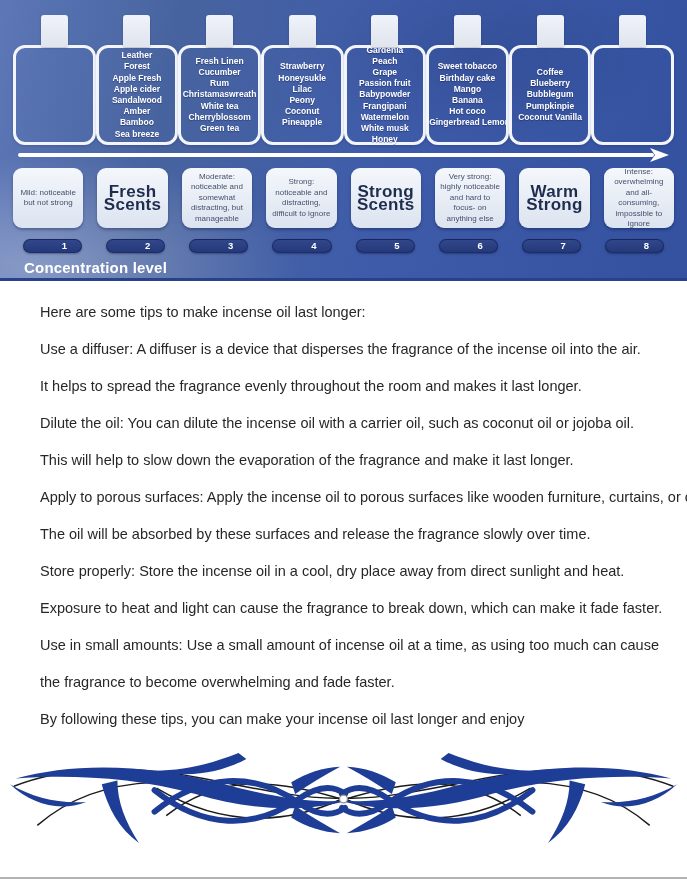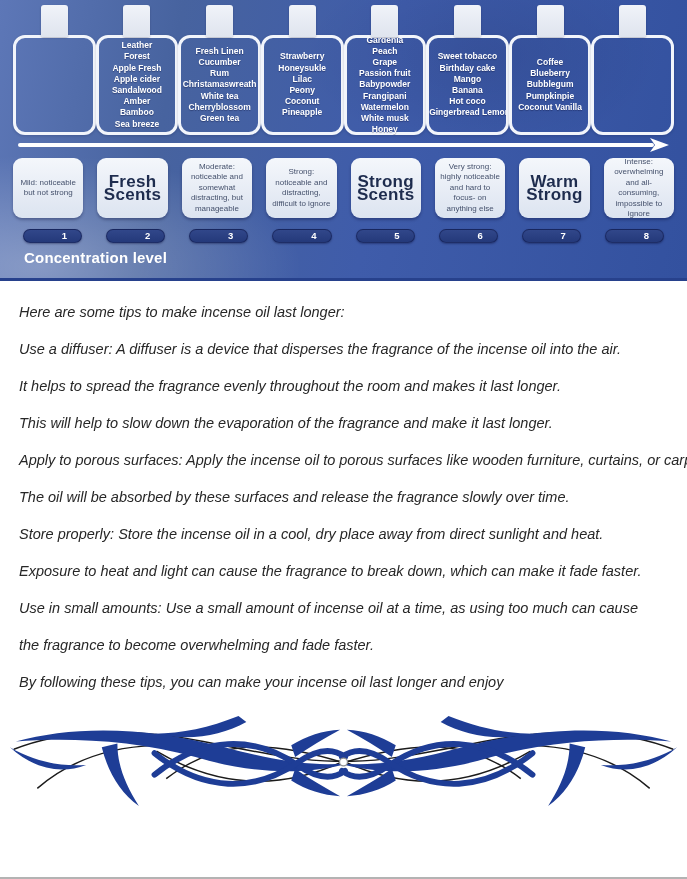--- a/index.html
+++ b/index.html
@@ -10,21 +10,21 @@
   }
   
   .header {
     position:relative; width:687px; height:281px;
     background:
       radial-gradient(ellipse 420px 180px at 6% 96%, rgba(255,255,255,0.30), transparent 62%),
       radial-gradient(ellipse 300px 160px at 70% 20%, rgba(0,0,30,0.10), transparent 60%),
       linear-gradient(100deg, #5d77b7 0%, #47639f 25%, #3f5caa 55%, #33519f 100%);
     border-bottom:3px solid #27418c;
   }
-  .bottles-row { display:flex; padding:5px 13px 0; }
+  .bottles-row { display:flex; padding:15px 13px 0; }
   .bottle { flex:1; min-width:0; }
   .cap {
     width:27px; height:32px; margin:0 auto; position:relative; z-index:2;
     background:linear-gradient(180deg,#f0f3f9,#dfe4ee);
     border-radius:3px 3px 2px 2px;
     box-shadow:0 1px 2px rgba(0,0,40,0.25);
   }
   .bbody {
     height:100px; margin-top:-2px; position:relative; z-index:1;
     border:3px solid #f2f5fb; border-radius:12px;
@@ -54,21 +54,21 @@
     border:1px solid rgba(8,16,60,0.45);
     display:flex; align-items:center; justify-content:flex-end; padding-right:14px;
     box-shadow:0 1px 2px rgba(0,0,40,0.35);
   }
   .pill-num { color:#ffffff; font-size:9.5px; font-weight:bold; line-height:1; }
   .axis-label {
     margin-top:6px; padding-left:24px;
     color:#ffffff; font-size:15px; font-weight:bold; letter-spacing:0.2px;
   }
   
-  .tips { padding:24px 19px 0;font-style:italic; }
+  .tips { padding:24px 40px 0; }
   .tip-line {
     color:#272727; font-size:14.5px; line-height:15px; margin:0 0 22px;
     white-space:nowrap;
   }
   
   .flourish { margin-top:12px; padding:0 8px; }
   .flourish svg { display:block; width:671px; height:98px; }
   .k  { fill:none; stroke:#1b1b1b; stroke-width:1.5; }
   .b  { fill:#1e3d96; }
   .bs { fill:none; stroke:#1e3d96; stroke-width:6; stroke-linecap:round; }
@@ -264,20 +264,21 @@
     <div class="axis-label">Concentration level</div>
   </div>
 
   <div class="tips">
   <p class="tip-line">Here are some tips to make incense oil last longer:</p>
 
   <p class="tip-line">Use a diffuser: A diffuser is a device that disperses the fragrance of the incense oil into the air.</p>
 
   <p class="tip-line">It helps to spread the fragrance evenly throughout the room and makes it last longer.</p>
 
+  <p class="tip-line">Dilute the oil: You can dilute the incense oil with a carrier oil, such as coconut oil or jojoba oil.</p>
 
   <p class="tip-line">This will help to slow down the evaporation of the fragrance and make it last longer.</p>
 
   <p class="tip-line">Apply to porous surfaces: Apply the incense oil to porous surfaces like wooden furniture, curtains, or carpets.</p>
 
   <p class="tip-line">The oil will be absorbed by these surfaces and release the fragrance slowly over time.</p>
 
   <p class="tip-line">Store properly: Store the incense oil in a cool, dry place away from direct sunlight and heat.</p>
 
   <p class="tip-line">Exposure to heat and light can cause the fragrance to break down, which can make it fade faster.</p>

